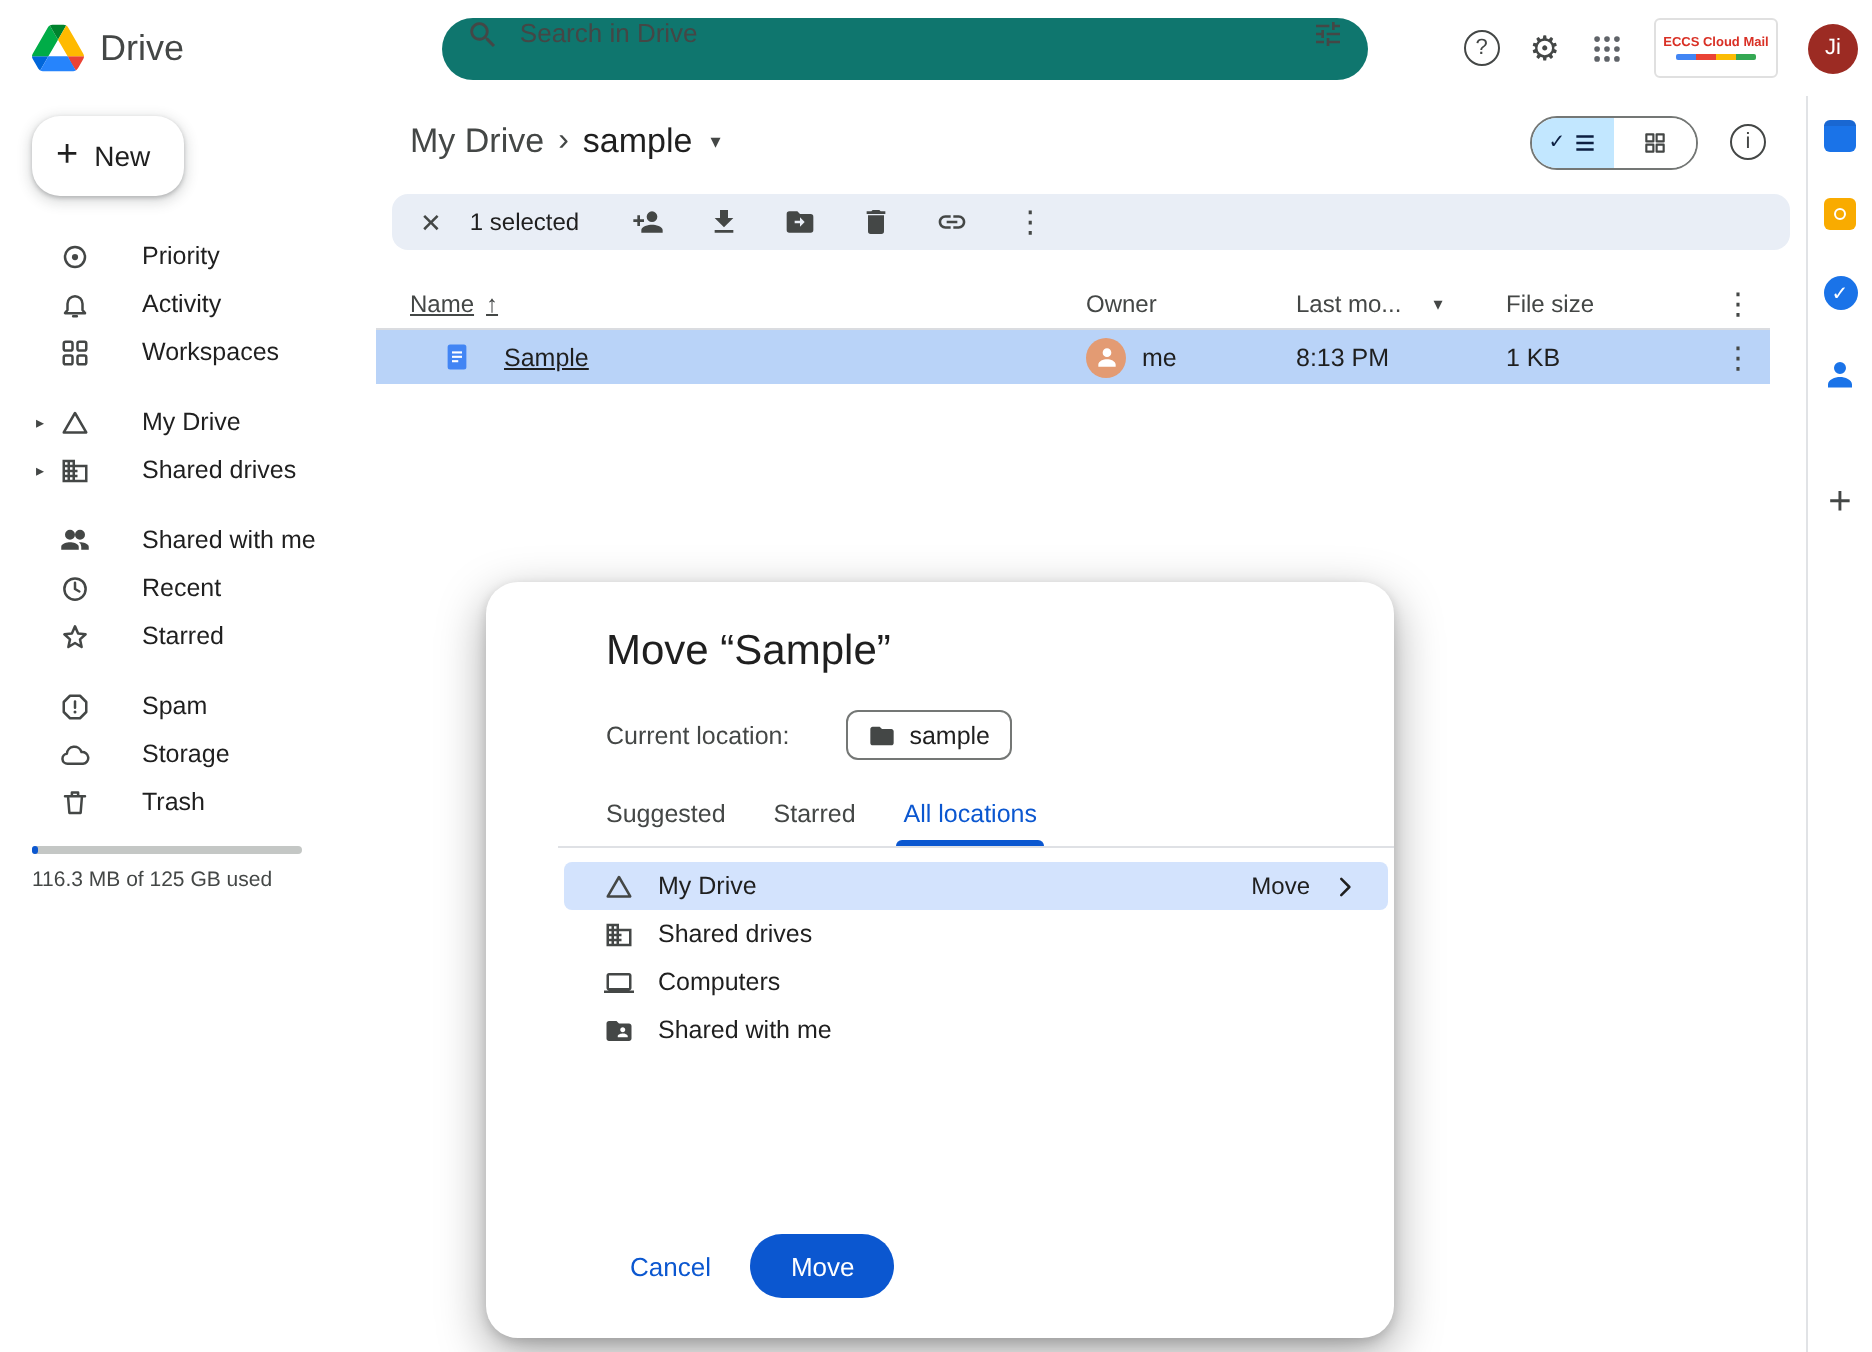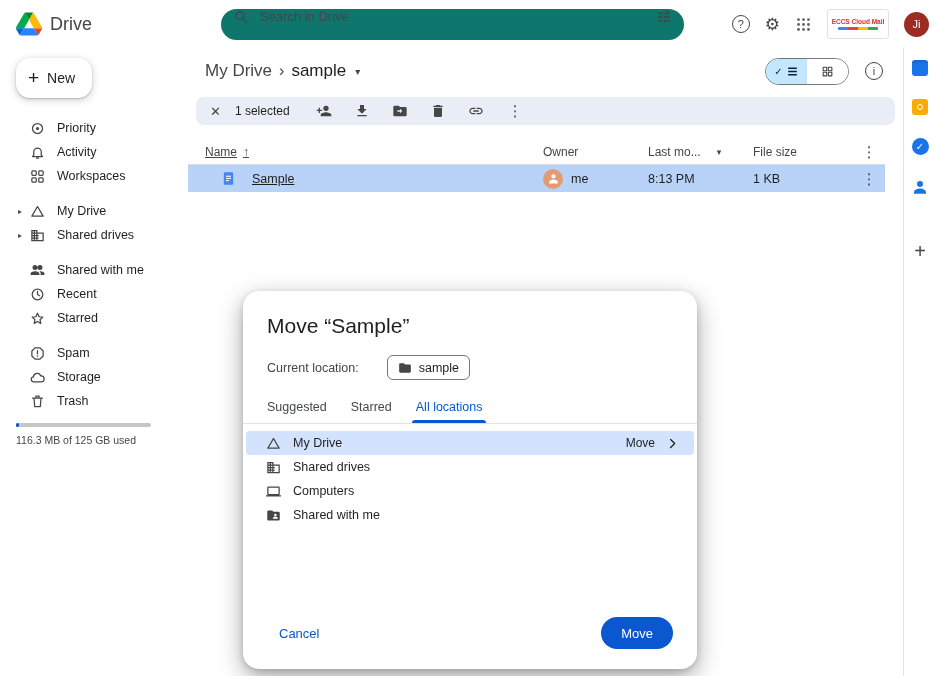--- a/index.html
+++ b/index.html
@@ -27,21 +27,21 @@
   .sp-cal { width:16px; height:16px; border-radius:3px; background:#1a73e8; border-top:3px solid #1967d2; }
   .sp-keep { width:16px; height:16px; border-radius:3px; background:#f9ab00; display:flex; align-items:center; justify-content:center; }
   .sp-keep i { width:6px; height:6px; border:1.5px solid #fff; border-radius:50%; display:block; }
   .sp-tasks { width:17px; height:17px; border-radius:50%; background:#1a73e8; color:#fff; font-size:10px; display:flex; align-items:center; justify-content:center; }
   .sp-plus { margin-top:22px; font-size:20px; color:#444746; line-height:1; }
 
   
   .sidebar { position:absolute; top:48px; left:0; width:188px; bottom:0; background:#fff; }
   .new-btn { margin:10px 0 18px 16px; min-width:76px; height:40px; padding:0 16px 0 12px; background:#fff; border:none; border-radius:14px; box-shadow:0 1px 2px rgba(60,64,67,.3), 0 2px 6px 2px rgba(60,64,67,.15); display:inline-flex; align-items:center; gap:8px; font-size:14px; font-weight:500; color:#1f1f1f; cursor:pointer; font-family:inherit; }
   .new-btn .plus { font-size:19px; font-weight:400; }
-  .nav-item { height:24px; display:flex; align-items:center; gap:12px; padding-left:30px; font-size:12.5px; color:#1f1f1f; position:relative; cursor:pointer; }
+  .nav-item { height:24px; display:flex; align-items:center; gap:26px; padding-left:30px; font-size:12.5px; color:#1f1f1f; position:relative; cursor:pointer; }
   .nav-item .caret { position:absolute; left:18px; font-size:8px; color:#444746; }
   .nav-item svg { width:15px; height:15px; flex:0 0 auto; }
   .nav-gap { height:11px; }
   .storage-bar { margin:10px 0 0 16px; width:135px; height:4px; border-radius:2px; background:#c4c7c5; position:relative; }
   .storage-bar i { position:absolute; left:0; top:0; bottom:0; width:3px; border-radius:2px; background:#0b57d0; display:block; }
   .storage-text { margin-top:7px; padding-left:16px; font-size:10.5px; color:#444746; }
 
   
   .main { position:absolute; left:188px; top:48px; right:33px; bottom:0; background:#fff; }
   .header-row { height:46px; display:flex; align-items:center; padding:0 20px 0 17px; }
@@ -71,37 +71,37 @@
   .col-owner { width:105px; display:flex; align-items:center; gap:8px; }
   .col-mod { width:105px; display:flex; align-items:center; gap:16px; }
   .col-size { width:100px; }
   .col-menu { width:32px; text-align:center; }
   .file-row { display:flex; align-items:center; height:27px; background:#b9d3f8; padding:0 0 0 17px; font-size:12.5px; color:#1f1f1f; cursor:pointer; }
   .file-row .doc-ic { width:15px; height:15px; margin:0 10px 0 16px; }
   .owner-avatar { width:20px; height:20px; border-radius:50%; background:#e39b73; display:flex; align-items:center; justify-content:center; }
   .owner-avatar svg { width:13px; height:13px; }
 
   
-  .dialog { position:absolute; left:243px; top:291px; width:454px; height:378px; background:#fff; border-radius:16px; box-shadow:0 8px 24px rgba(0,0,0,.35), 0 2px 6px rgba(0,0,0,.15); display:flex; flex-direction:column; z-index:10; }
+  .dialog { position:absolute; left:243px; top:291px; width:454px; height:378px; background:#fff; border-radius:16px; box-shadow:0 8px 24px rgba(0,0,0,.35), 0 2px 6px rgba(0,0,0,.15); display:flex; flex-direction:column; z-index:10;padding-left:36px; }
   .dlg-title { padding:23px 24px 0; font-size:21px; color:#1f1f1f; }
   .cur-loc { display:flex; align-items:center; gap:28px; padding:17px 24px 0; font-size:12.5px; color:#444746; }
   .chip { display:flex; align-items:center; gap:7px; border:1px solid #747775; border-radius:6px; height:25px; padding:0 10px; font-size:12.5px; color:#1f1f1f; cursor:pointer; }
   .chip svg { width:14px; height:14px; }
   .tabs { display:flex; padding:12px 12px 0; }
   .tab { padding:8px 12px 9px; font-size:12.5px; font-weight:500; color:#444746; position:relative; cursor:pointer; }
   .tab.active { color:#0b57d0; }
   .tab.active::after { content:""; position:absolute; left:8px; right:8px; bottom:0; height:3px; border-radius:3px 3px 0 0; background:#0b57d0; }
   .tabs-divider { height:1px; background:#dfe1e5; }
   .loc-list { flex:1; padding:7px 3px 0; }
   .loc-row { display:flex; align-items:center; height:24px; padding:0 14px 0 20px; gap:12px; font-size:12.5px; color:#1f1f1f; border-radius:4px; cursor:pointer; }
   .loc-row svg { width:15px; height:15px; flex:0 0 auto; }
   .loc-row.selected { background:#d3e3fd; }
   .loc-action { margin-left:auto; display:flex; align-items:center; gap:10px; }
   .loc-action span { font-size:12px; color:#1f1f1f; }
-  .dlg-footer { display:flex; justify-content:space-between; align-items:center; gap:8px; padding:0 24px 20px; }
+  .dlg-footer { display:flex; justify-content:flex-start; align-items:center; gap:8px; padding:0 24px 20px; }
   .cancel-btn { background:none; border:none; color:#0b57d0; font-size:13px; font-weight:500; padding:8px 12px; cursor:pointer; font-family:inherit; }
   .move-btn { background:#0b57d0; border:none; color:#fff; font-size:13px; font-weight:500; height:32px; padding:0 20px; border-radius:16px; cursor:pointer; font-family:inherit; }
 
   .grey { fill:#444746; }
   .greyst { fill:none; stroke:#444746; stroke-width:2; stroke-linecap:round; stroke-linejoin:round; }
 </style>
 </head>
 <body>
 
 <div class="topbar">

